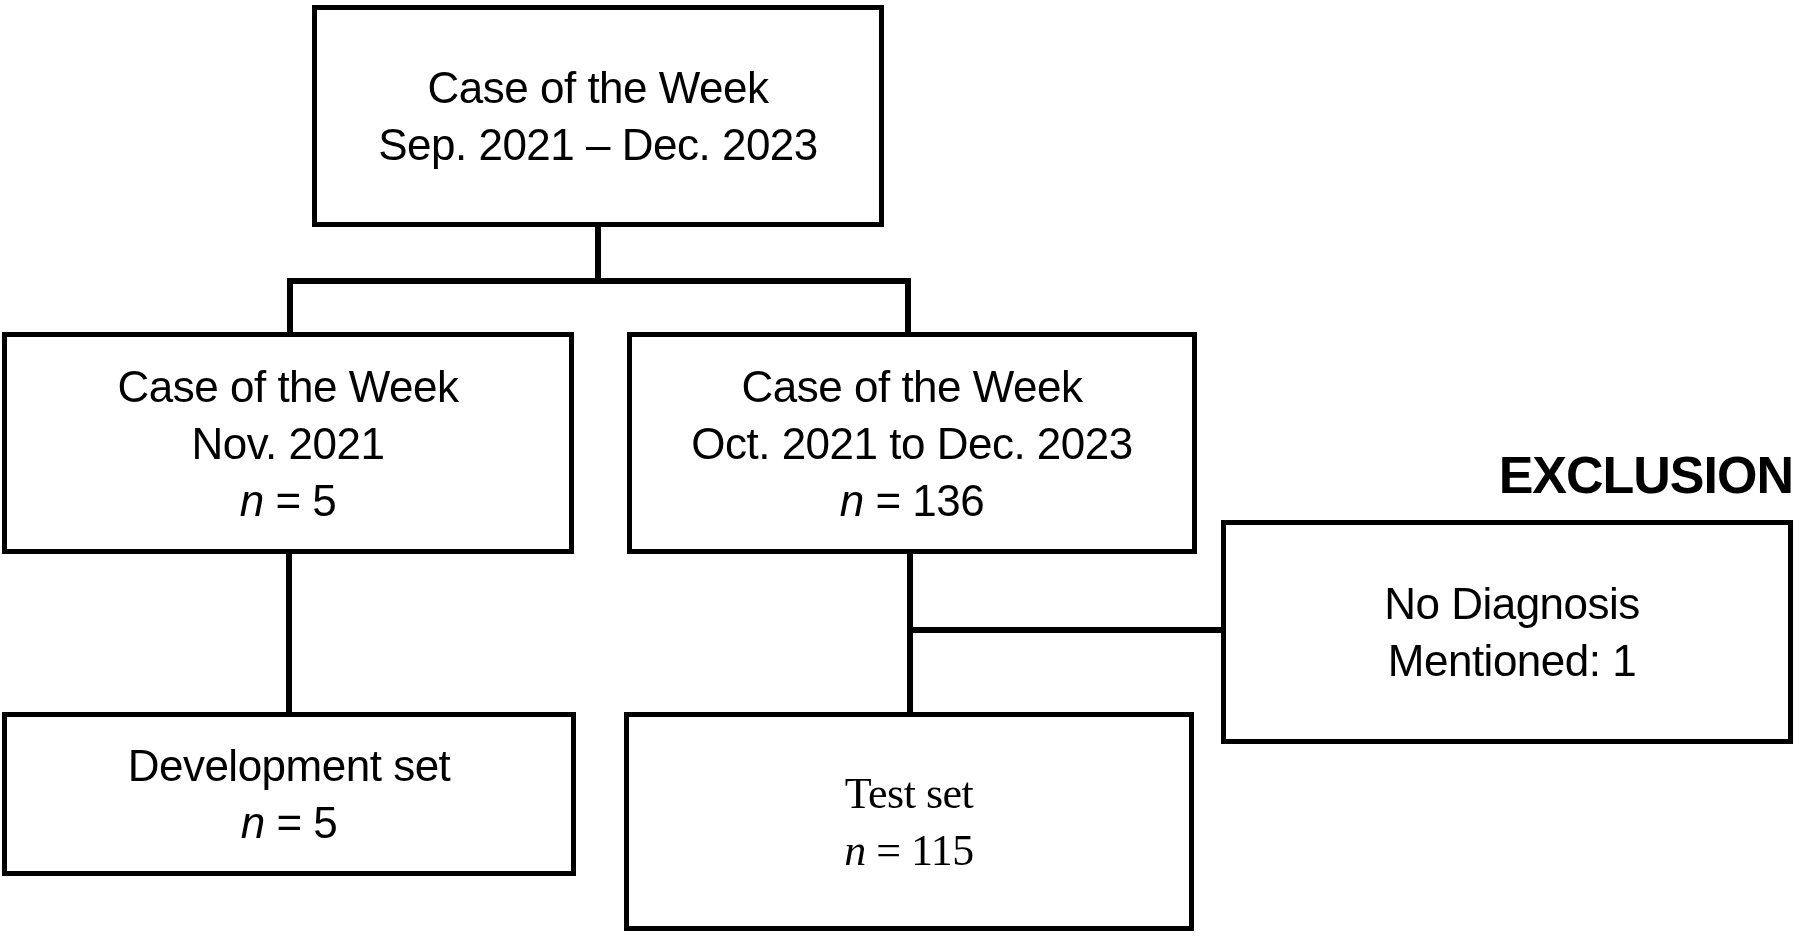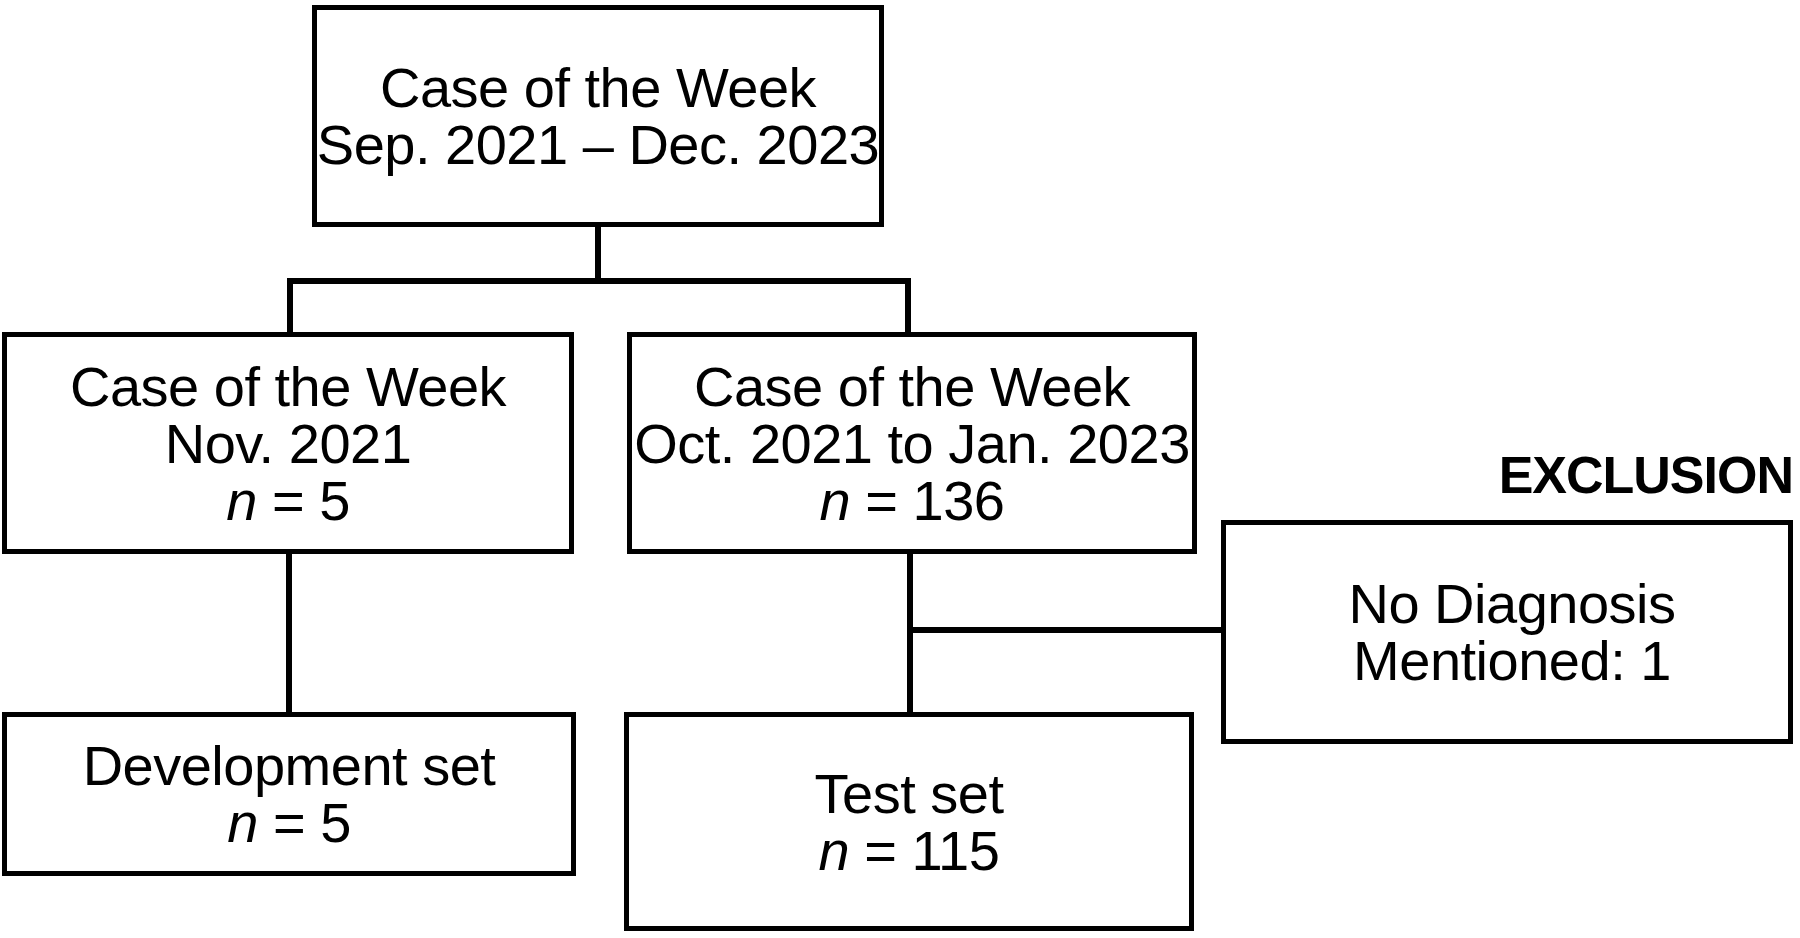--- a/index.html
+++ b/index.html
@@ -25,32 +25,32 @@
     position: absolute;
     box-sizing: border-box;
     border: 5px solid #000000;
     background: #ffffff;
     z-index: 2;
     display: flex;
     flex-direction: column;
     align-items: center;
     justify-content: center;
     text-align: center;
-    font-size: 56px;
+    font-size: 44px;
     line-height: 57px;
     letter-spacing: -0.5px;
   }
   .flowbox .line { white-space: pre; }
   .nvar { font-style: italic; }
   .nrest { white-space: pre; }
   #box-top        { left: 312px;  top: 5px;   width: 572px; height: 222px; }
   #box-mid-left   { left: 2px;    top: 332px; width: 572px; height: 222px; }
   #box-mid-right  { left: 627px;  top: 332px; width: 570px; height: 222px; }
   #box-bot-left   { left: 2px;    top: 712px; width: 574px; height: 164px; }
-  #box-bot-right  { left: 624px;  top: 712px; width: 570px; height: 219px; }
+  #box-bot-right  { left: 624px;  top: 712px; width: 570px; height: 219px; font-family: Liberation Serif, serif; }
   #box-exclusion  { left: 1221px; top: 520px; width: 572px; height: 224px; padding-left: 10px; }
   #exclusion-title {
     position: absolute;
     left: 1221px;
     top: 444px;
     width: 572px;
     text-align: right;
     font-size: 52px;
     font-weight: bold;
     line-height: 62px;
@@ -85,21 +85,21 @@
   </div>
 
   <div class="flowbox" id="box-mid-left">
     <div class="line">Case of the Week</div>
     <div class="line">Nov. 2021</div>
     <div class="line"><span class="nvar">n</span><span class="nrest"> = 5</span></div>
   </div>
 
   <div class="flowbox" id="box-mid-right">
     <div class="line">Case of the Week</div>
-    <div class="line">Oct. 2021 to Jan. 2023</div>
+    <div class="line">Oct. 2021 to Dec. 2023</div>
     <div class="line"><span class="nvar">n</span><span class="nrest"> = 136</span></div>
   </div>
 
   <div class="flowbox" id="box-bot-left">
     <div class="line">Development set</div>
     <div class="line"><span class="nvar">n</span><span class="nrest"> = 5</span></div>
   </div>
 
   <div class="flowbox" id="box-bot-right">
     <div class="line">Test set</div>

